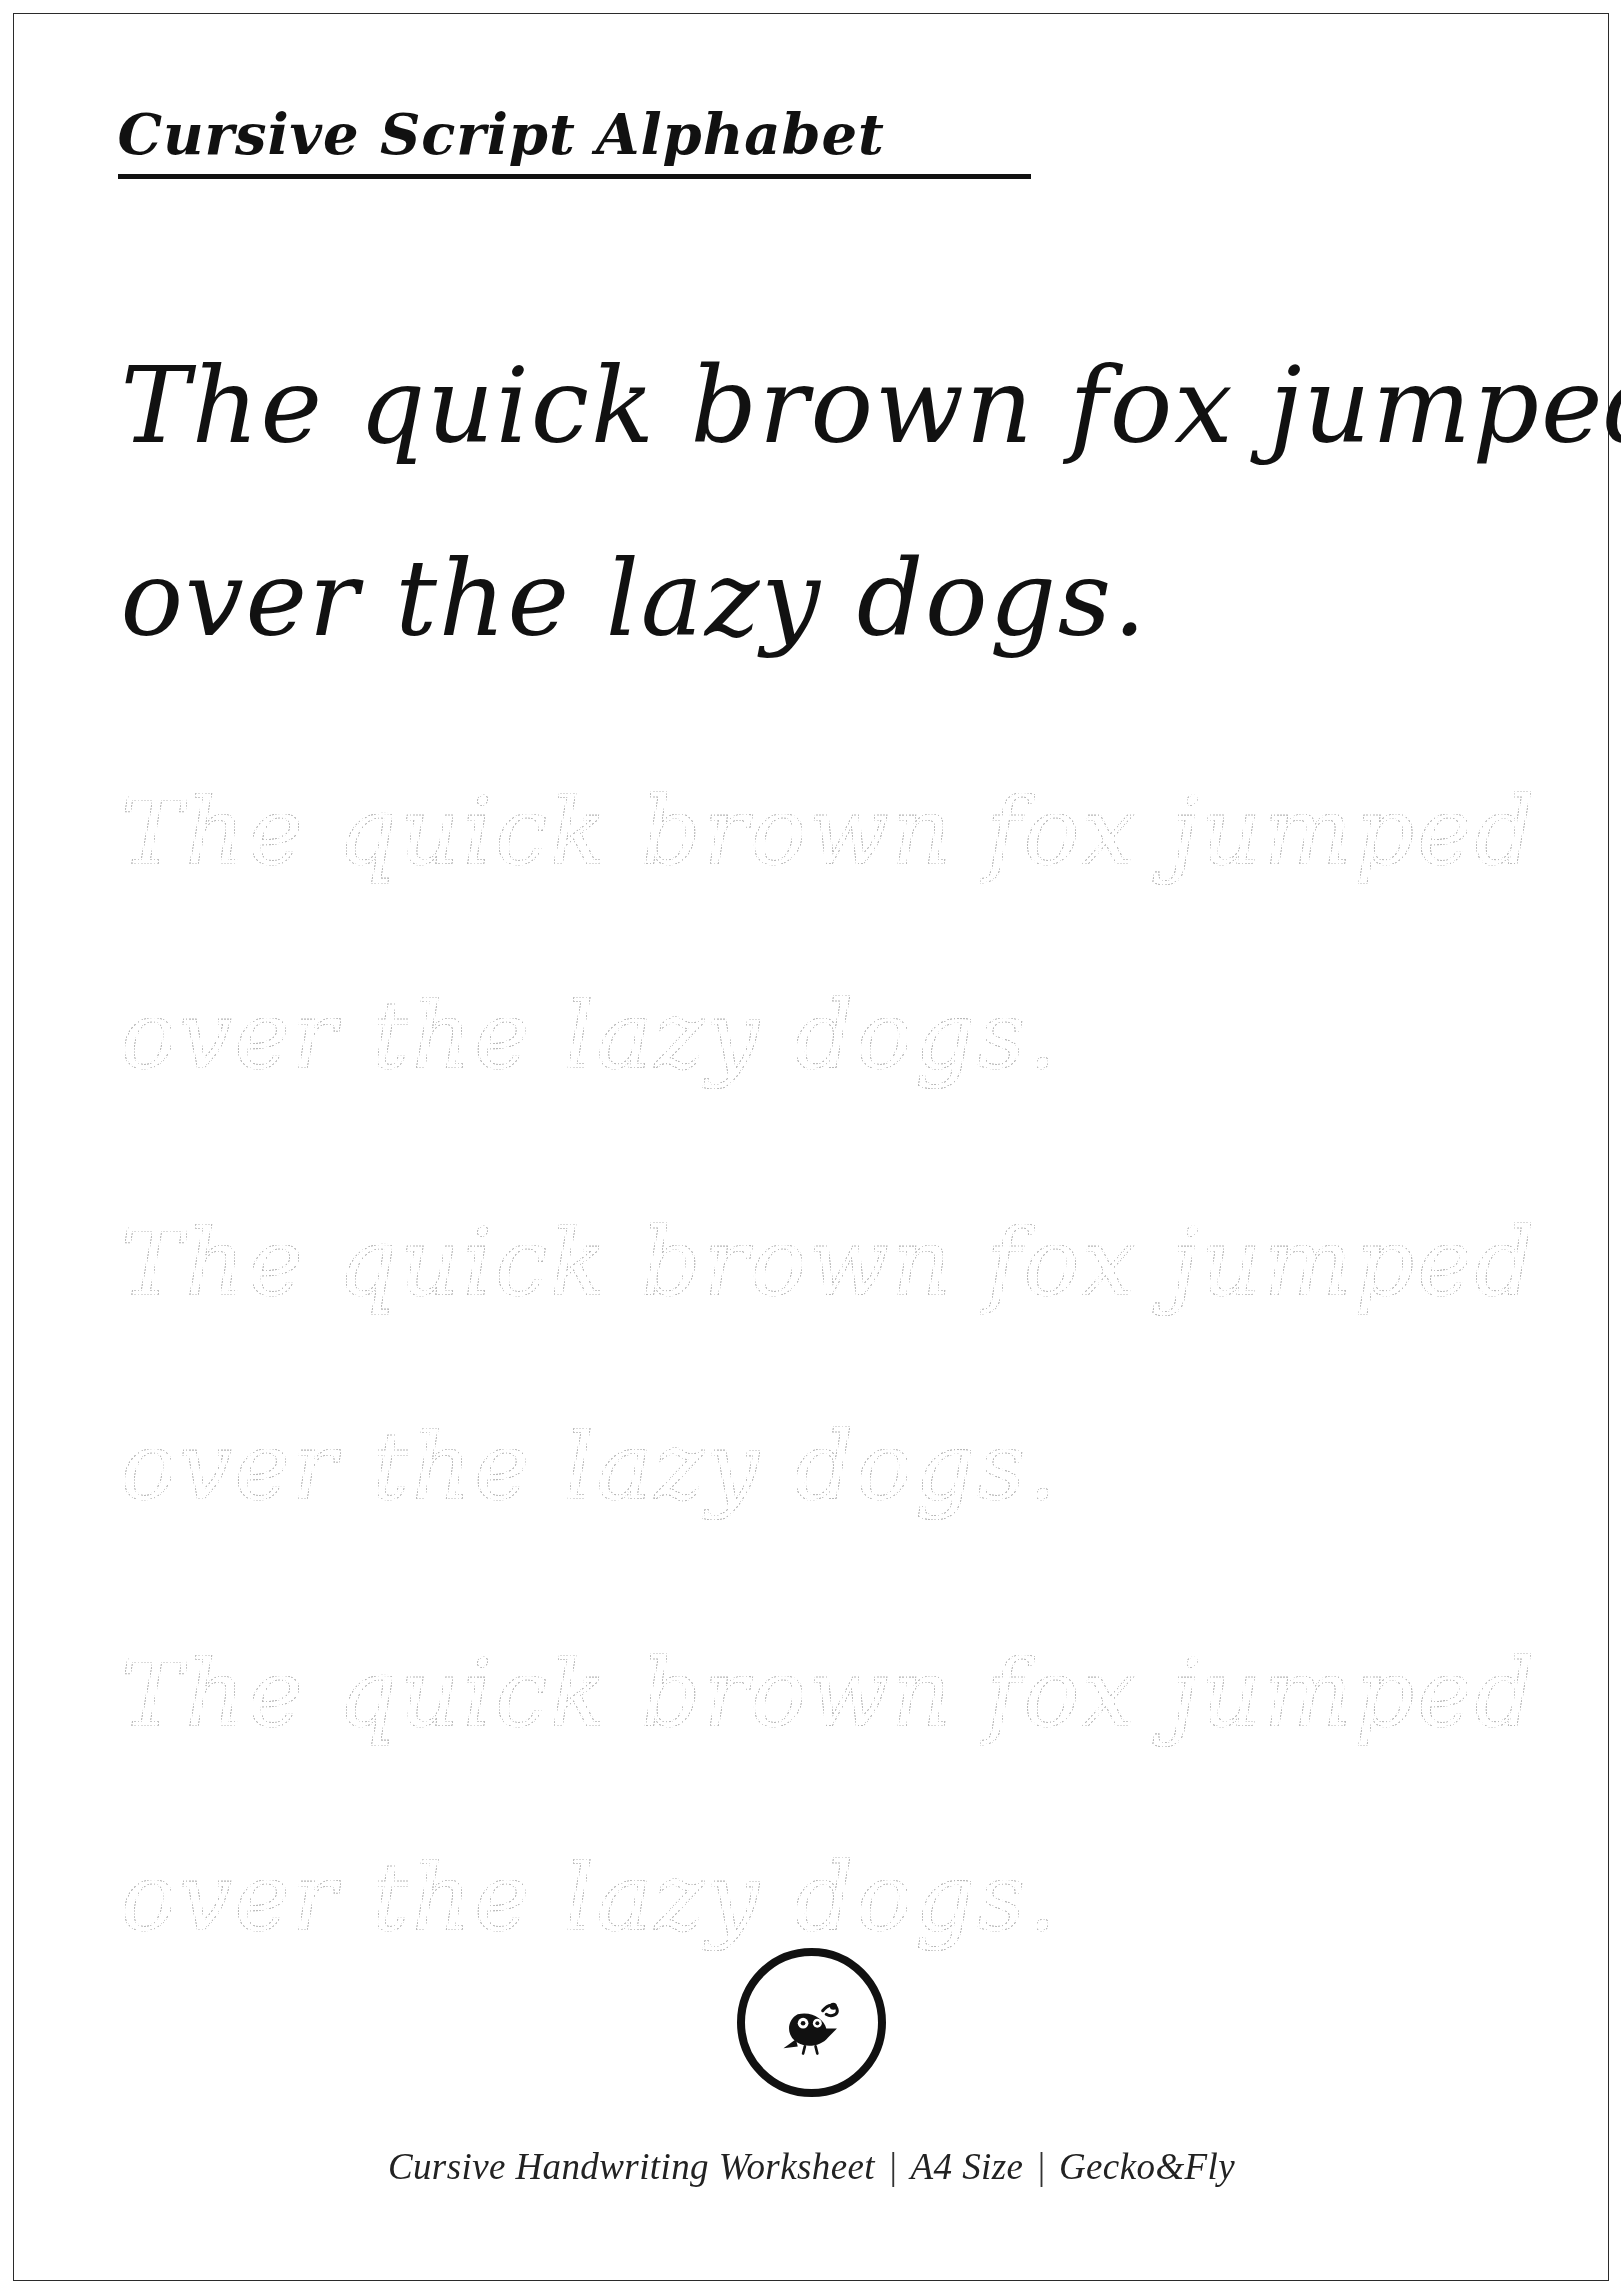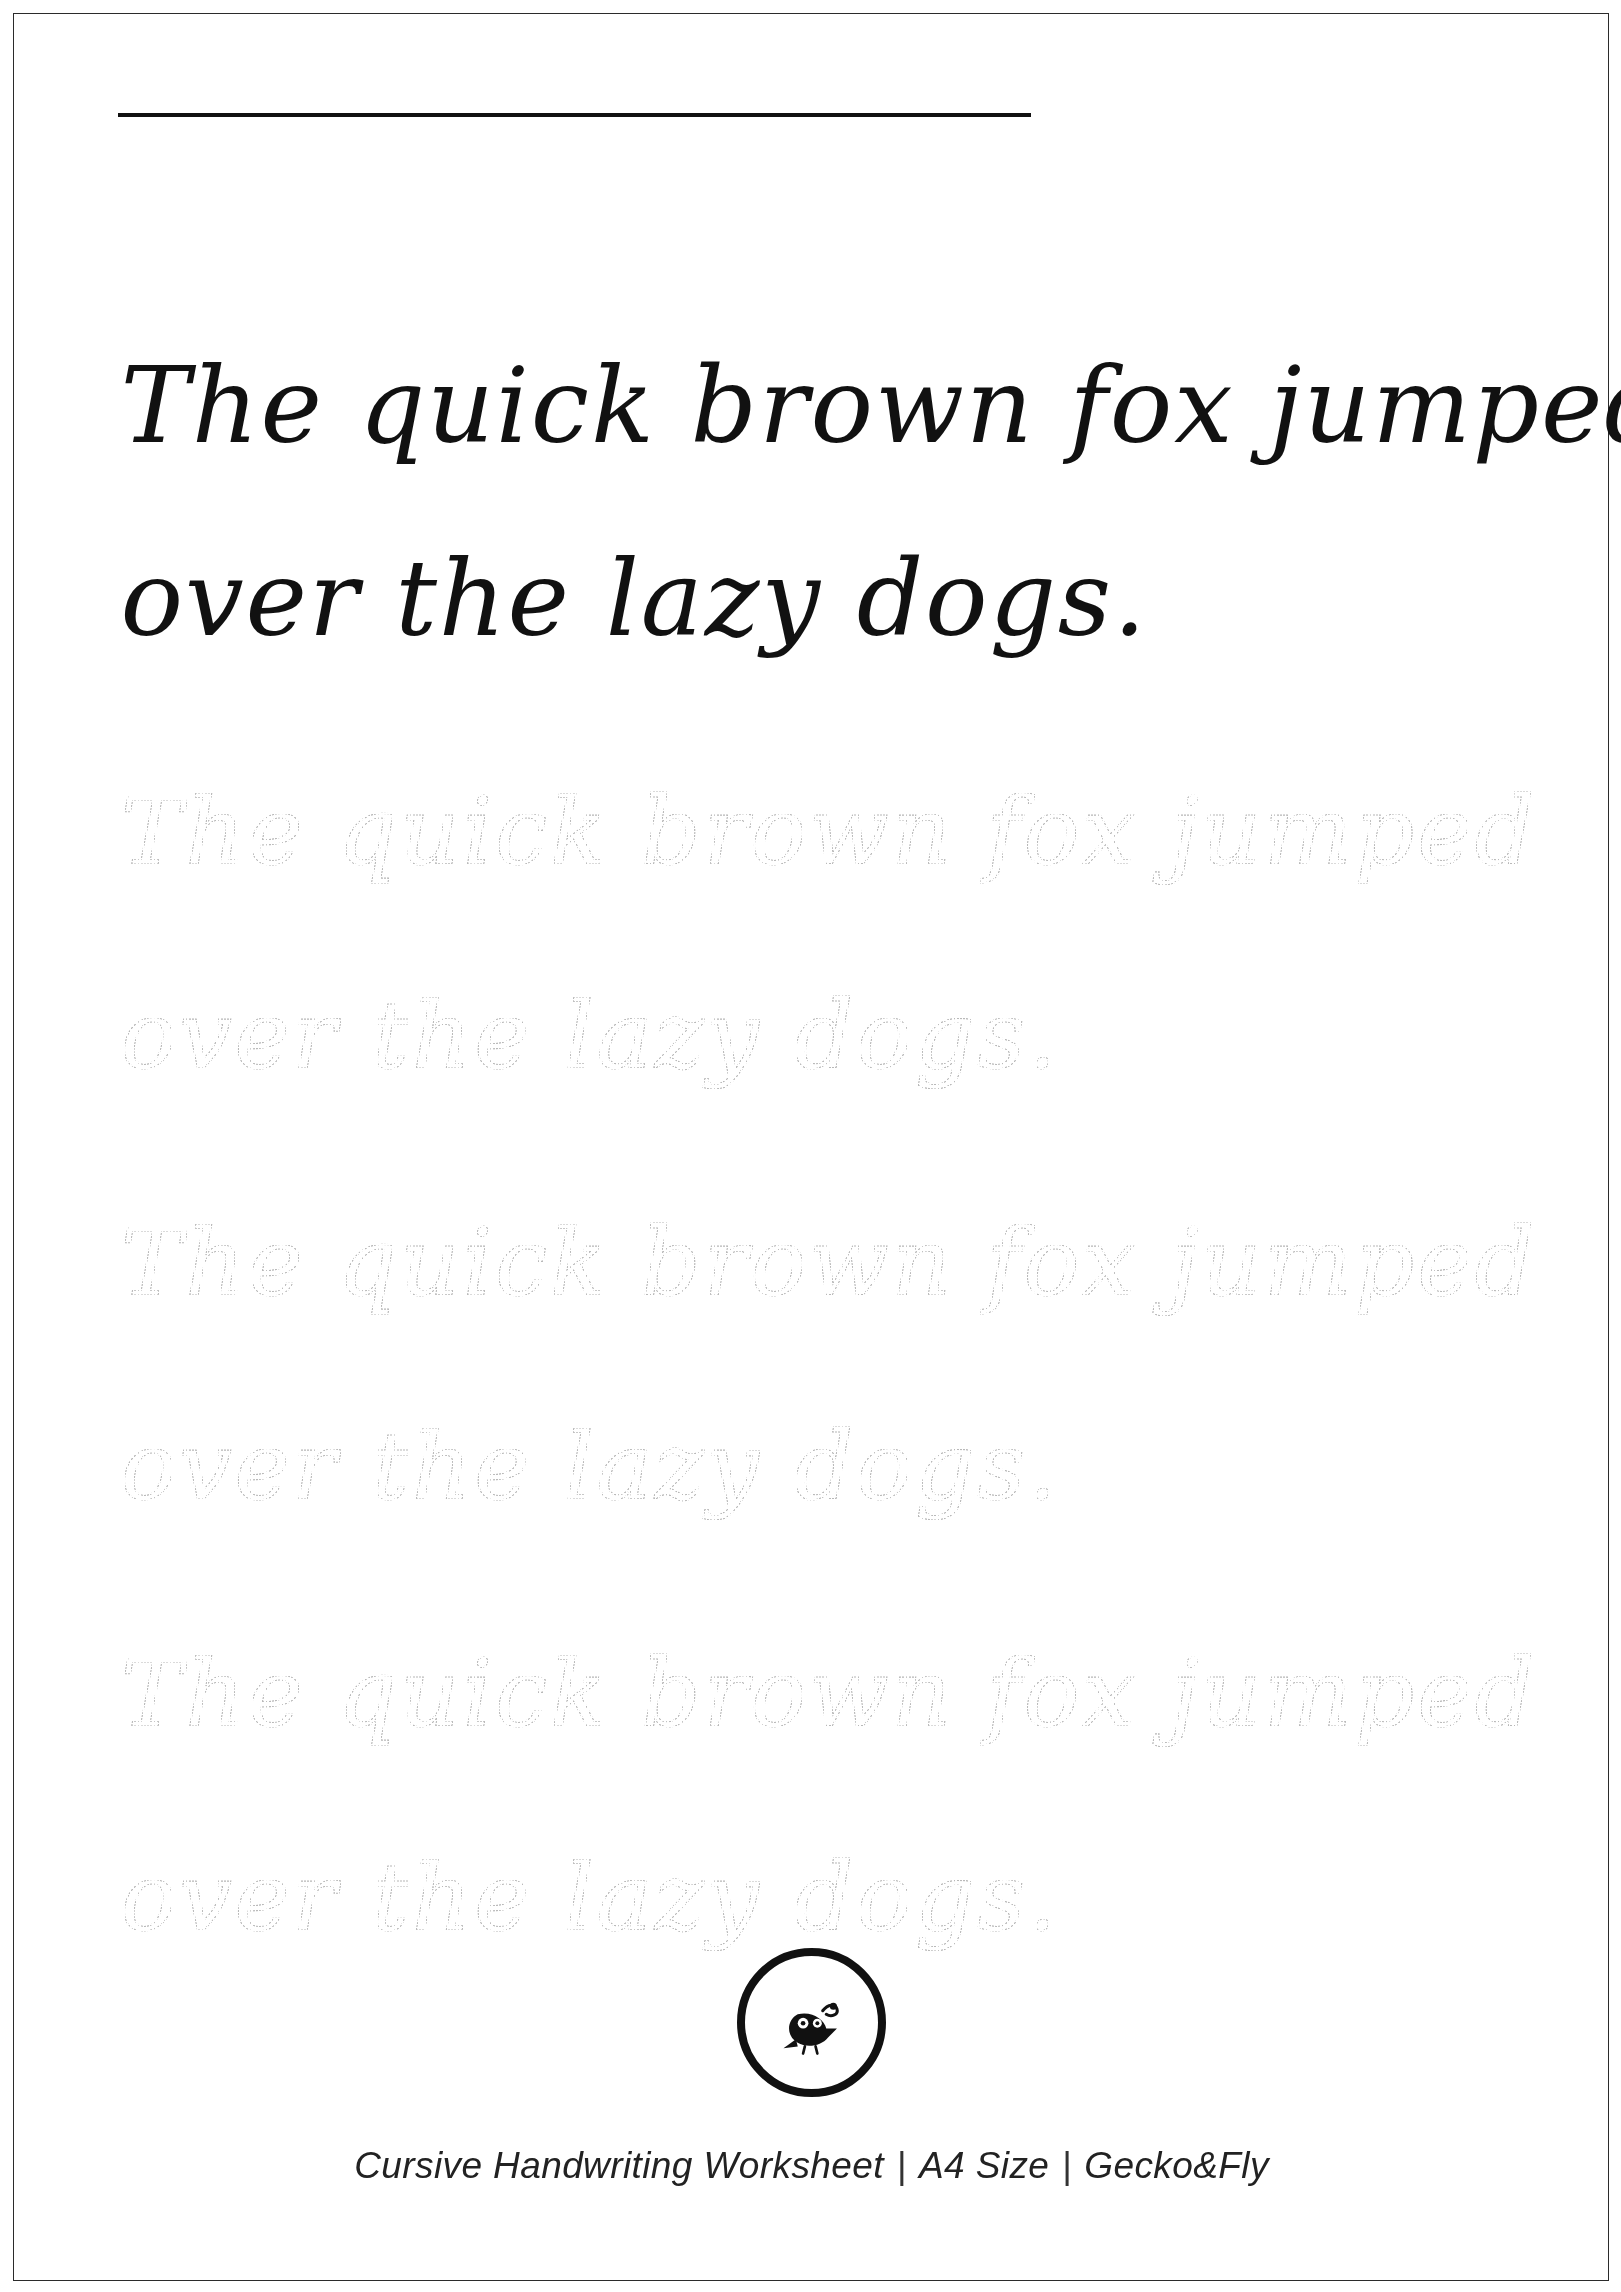--- a/index.html
+++ b/index.html
@@ -150,37 +150,38 @@
     transform: translate(-50%, -50%);
   }
 
   
   .footer {
     position: absolute;
     left: 0;
     right: 0;
     top: 2131px;
     text-align: center;
-    font-family: Liberation Sans, sans-serif;
+    font-family: Liberation Serif, serif;
     font-style: italic;
     font-size: 37px;
     color: #222222;
     letter-spacing: 0.4px;
   }
   .footer span { white-space: nowrap; }
   .sep { padding: 0 12.5px; color: #333; }
 </style>
 </head>
 <body>
 
 <div class="page">
   <div class="sheet-border">
     <div class="content">
 
       <div class="title-wrap">
+        <div class="title">Cursive Script Alphabet</div>
         <div class="title-underline"></div>
       </div>
 
       <div class="model-block">
         <div class="script-line model-line">The quick brown fox jumped</div>
         <div class="script-line model-line">over the lazy dogs.</div>
       </div>
 
       <div class="trace-block">
 

